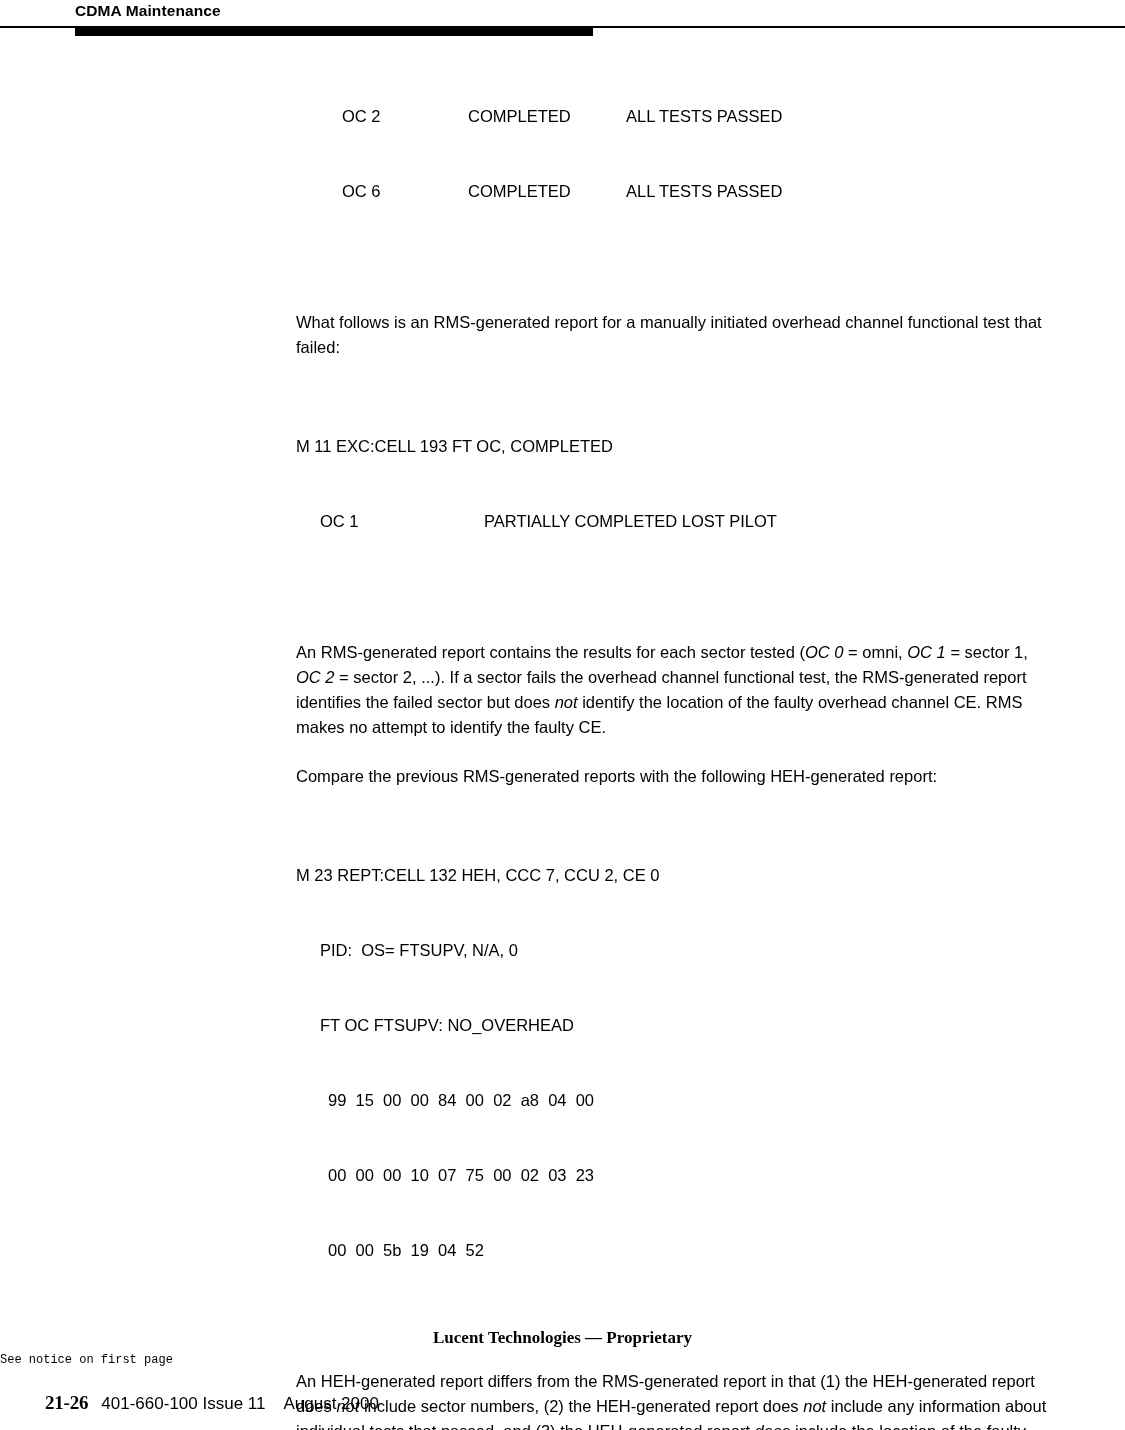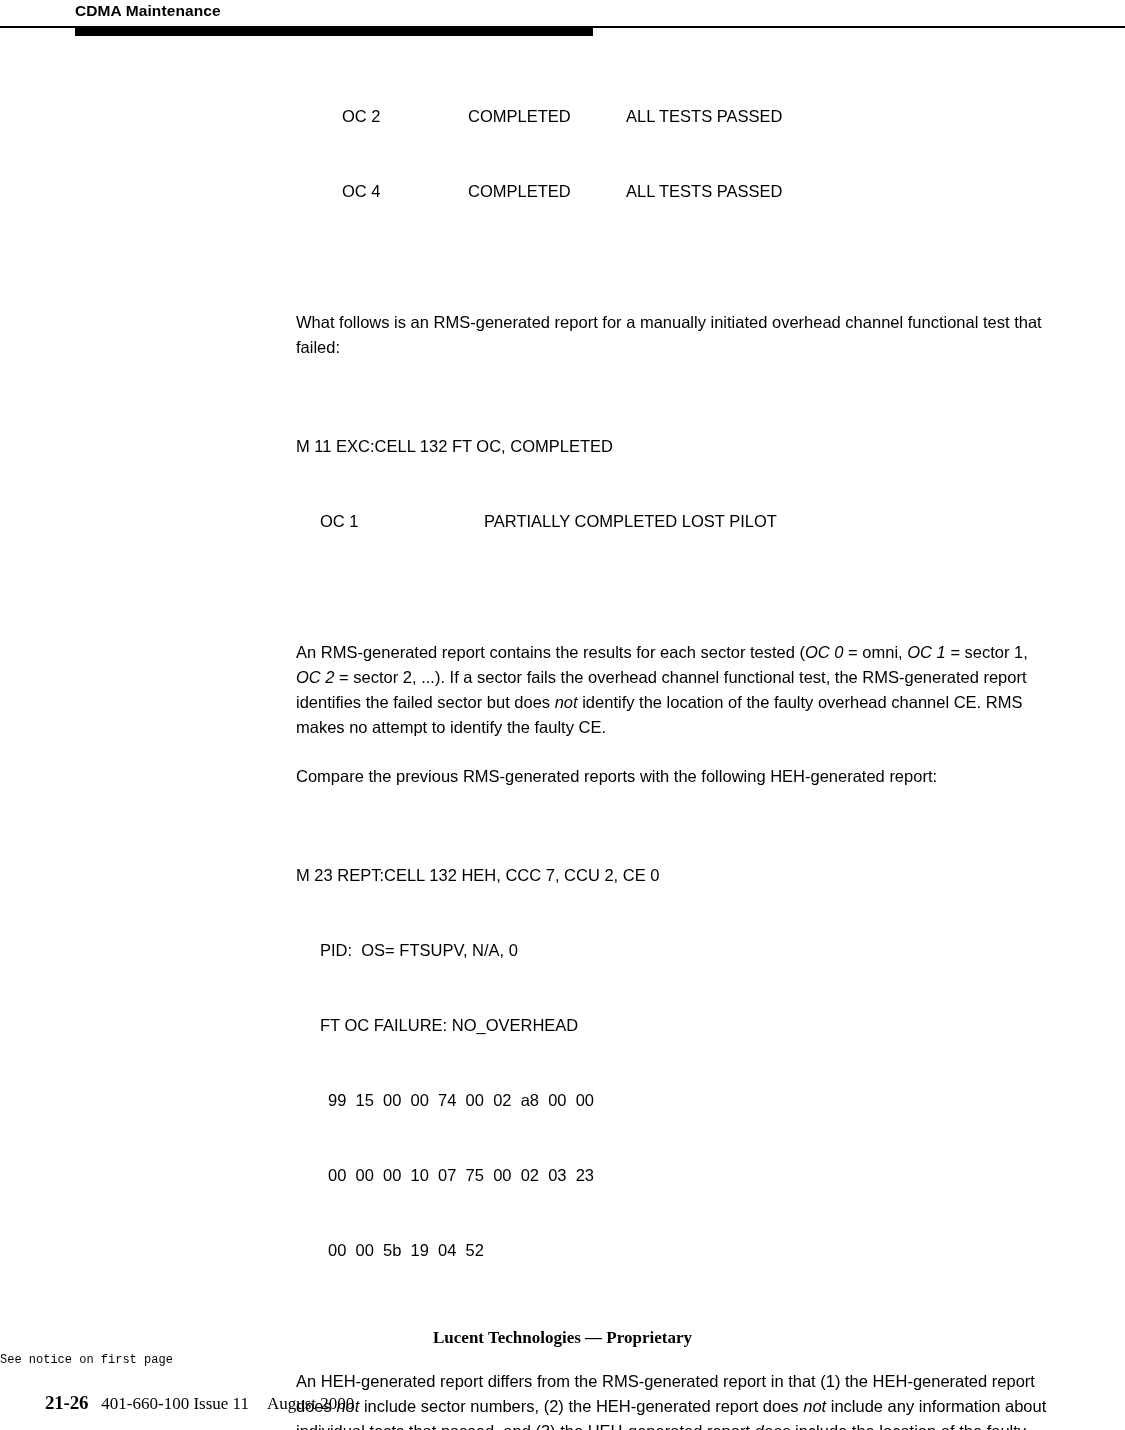--- a/index.html
+++ b/index.html
@@ -120,21 +120,21 @@
     top: 65px;
     white-space: nowrap;
   }
   .footer-page-number {
     font-family: "Liberation Serif", serif;
     font-size: 19px;
     font-weight: 700;
     letter-spacing: -0.2px;
   }
   .footer-doc-info {
-    font-family: Liberation Serif, serif;
+    font-family: Liberation Sans, sans-serif;
     font-size: 17px;
     font-weight: 400;
     margin-left: 13px;
   }
   .footer-date {
     margin-left: 18px;
     text-align: right;
   }
 </style>
 </head>
@@ -143,49 +143,49 @@
 <div class="page-header">
   <div class="header-title">CDMA Maintenance</div>
   <div class="header-rule"></div>
   <div class="header-bar"></div>
 </div>
 
 <div class="content">
 
   <div class="code-block">
     <div class="code-line oc-row code-indent-1"><span class="oc-col-label">OC 2</span><span class="oc-col-status">COMPLETED</span><span>ALL TESTS PASSED</span></div>
-    <div class="code-line oc-row code-indent-1"><span class="oc-col-label">OC 4</span><span class="oc-col-status">COMPLETED</span><span>ALL TESTS PASSED</span></div>
+    <div class="code-line oc-row code-indent-1"><span class="oc-col-label">OC 6</span><span class="oc-col-status">COMPLETED</span><span>ALL TESTS PASSED</span></div>
   </div>
 
   <div class="spacer-xl"></div>
 
   <p class="para">What follows is an RMS-generated report for a manually initiated overhead channel functional test that failed:</p>
 
   <div class="spacer-md"></div>
 
   <div class="code-block">
-    <div class="code-line">M 11 EXC:CELL 132 FT OC, COMPLETED</div>
+    <div class="code-line">M 11 EXC:CELL 193 FT OC, COMPLETED</div>
     <div class="code-line oc-row oc-row-wide code-indent-2"><span class="oc-col-label">OC 1</span><span>PARTIALLY COMPLETED LOST PILOT</span></div>
   </div>
 
   <div class="spacer-xl"></div>
 
   <p class="para"><span>An RMS-generated report contains the results for each sector tested (</span><em>OC 0</em><span> = omni, </span><em>OC 1</em><span> = sector 1, </span><em>OC 2</em><span> = sector 2, ...). If a sector fails the overhead channel functional test, the RMS-generated report identifies the failed sector but does </span><em>not</em><span> identify the location of the faulty overhead channel CE. RMS makes no attempt to identify the faulty CE.</span></p>
 
   <div class="spacer-md"></div>
 
   <p class="para">Compare the previous RMS-generated reports with the following HEH-generated report:</p>
 
   <div class="spacer-md"></div>
 
   <div class="code-block">
     <div class="code-line">M 23 REPT:CELL 132 HEH, CCC 7, CCU 2, CE 0</div>
     <div class="code-line code-indent-2">PID:  OS= FTSUPV, N/A, 0</div>
-    <div class="code-line code-indent-2">FT OC FAILURE: NO_OVERHEAD</div>
-    <div class="code-line code-indent-3">99  15  00  00  74  00  02  a8  00  00</div>
+    <div class="code-line code-indent-2">FT OC FTSUPV: NO_OVERHEAD</div>
+    <div class="code-line code-indent-3">99  15  00  00  84  00  02  a8  04  00</div>
     <div class="code-line code-indent-3">00  00  00  10  07  75  00  02  03  23</div>
     <div class="code-line code-indent-3">00  00  5b  19  04  52</div>
   </div>
 
   <div class="spacer-xl"></div>
 
   <p class="para"><span>An HEH-generated report differs from the RMS-generated report in that (1) the HEH-generated report does </span><em>not</em><span> include sector numbers, (2) the HEH-generated report does </span><em>not</em><span> include any information about individual tests that passed, and (3) the HEH-generated report </span><em>does</em><span> include the location of the faulty overhead channel CE. HEH identifies the faulty CE by CE number, CCU number, and CCC number.</span></p>
 
 </div>
 

